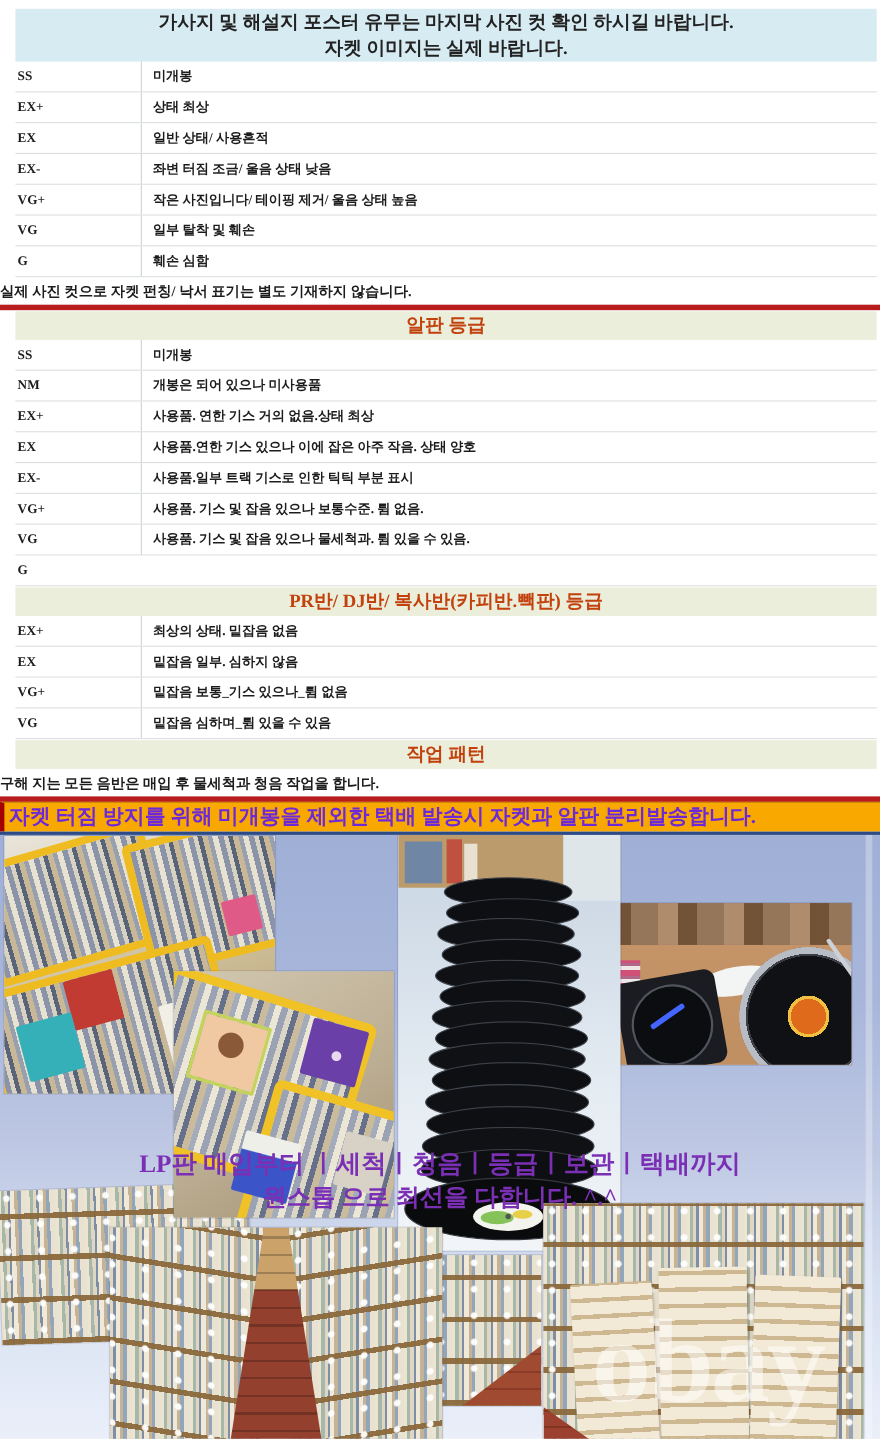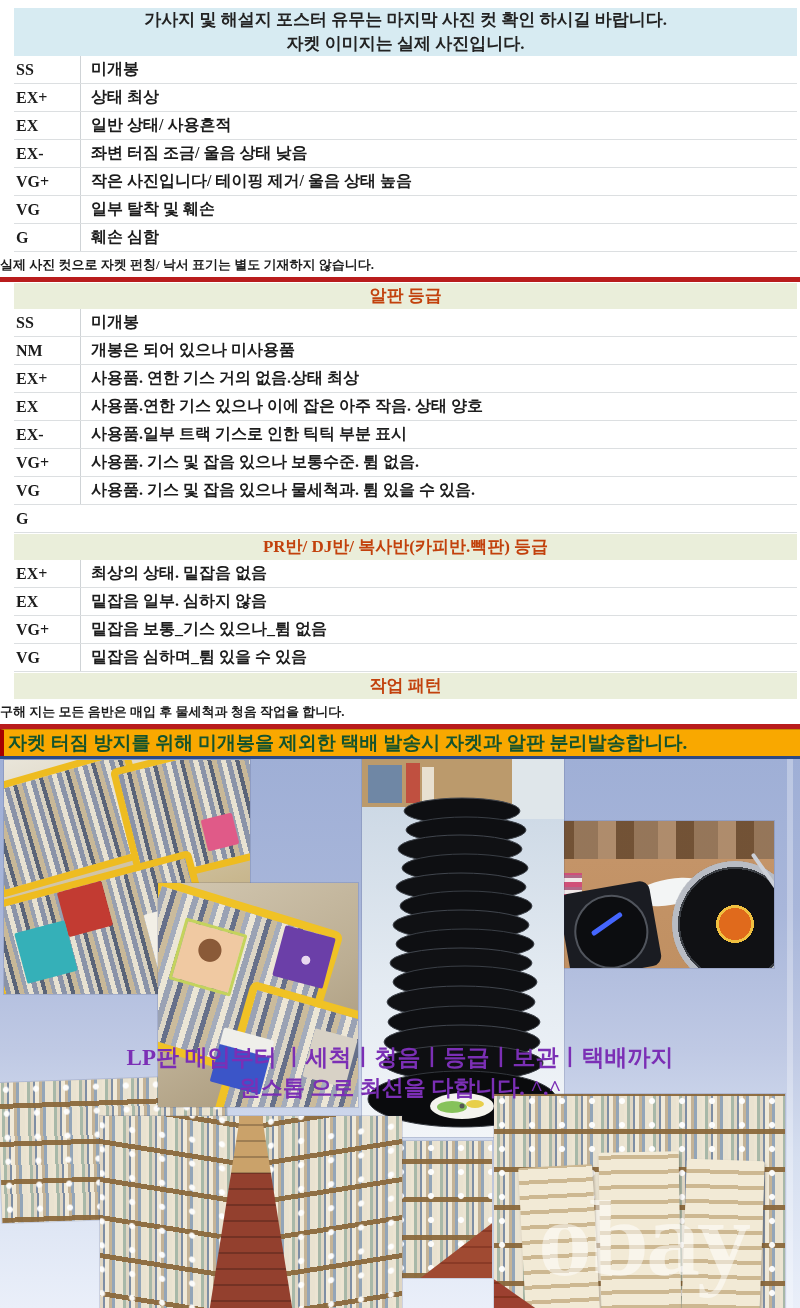--- a/index.html
+++ b/index.html
@@ -9,31 +9,31 @@
     font-weight:bold;color:#1c1c1c;overflow:hidden;
   }
   .page{position:relative;width:800px;height:1308px;overflow:hidden;font-family:Liberation Serif, serif;}
 
   
   .notice{
     margin:8px 3px 0 14px;height:48px;background:#d7ebf2;
     text-align:center;font-size:17px;line-height:24px;color:#222;
   }
   .gtable{margin:0 3px 0 14px;}
-  .grow{display:flex;height:27px;align-items:stretch;border-bottom:1px solid #dcdfe1;font-size:16px;}
+  .grow{display:flex;height:27px;align-items:stretch;border-bottom:1px solid #dcdfe1;font-size:12px;gap:48px;}
   .grow .g{flex:0 0 64px;display:flex;align-items:center;padding-left:2px;}
   .grow .d{flex:1;border-left:1px solid #cfd3d6;display:flex;align-items:center;padding-left:10px;}
   .noterow{margin-left:0;height:25px;display:flex;align-items:center;font-size:13px;border-bottom:5px solid #b91c1c;}
   .sechead{
     margin:1px 3px 0 14px;height:26px;background:#eaeeda;
     text-align:center;font-size:17px;line-height:26px;color:#c2410c;
   }
   .banner{
     height:26px;background:#f9a800;border-left:4px solid #a50000;border-top:1px solid #c98a00;
-    font-size:19px;line-height:26px;color:#14532d;padding-left:4px;white-space:nowrap;overflow:hidden;
+    font-size:19px;line-height:26px;color:#6d28d9;padding-left:4px;white-space:nowrap;overflow:hidden;
   }
 
   
   .collage{
     position:relative;height:578px;border-top:3px solid #2c4a85;overflow:hidden;
     background:linear-gradient(180deg,#9fafd6 0px,#a8b6da 150px,#bfc9e4 290px,#d6dff0 400px,#e6ecf8 520px,#eef2fa 578px);
   }
   .edge-strip{position:absolute;right:7px;top:0;width:6px;height:100%;background:rgba(255,255,255,.30);}
   .ph{position:absolute;overflow:hidden;box-shadow:0 0 0 1px rgba(40,50,90,.15);}
 
@@ -105,21 +105,21 @@
   .watermark{position:absolute;left:538px;top:418px;z-index:6;font-size:108px;letter-spacing:-3px;
       color:rgba(255,255,255,.5);white-space:nowrap;}
 </style>
 </head>
 <body>
 
 <div class="page">
 
   <div class="notice">
     <div>가사지 및 해설지 포스터 유무는 마지막 사진 컷 확인 하시길 바랍니다.</div>
-    <div>자켓 이미지는 실제 사진입니다.</div>
+    <div>자켓 이미지는 실제 바랍니다.</div>
   </div>
 
   <div class="gtable">
     <div class="grow">
         <div class="g">SS</div>
         <div class="d">미개봉</div>
       </div>
     <div class="grow">
         <div class="g">EX+</div>
         <div class="d">상태 최상</div>

